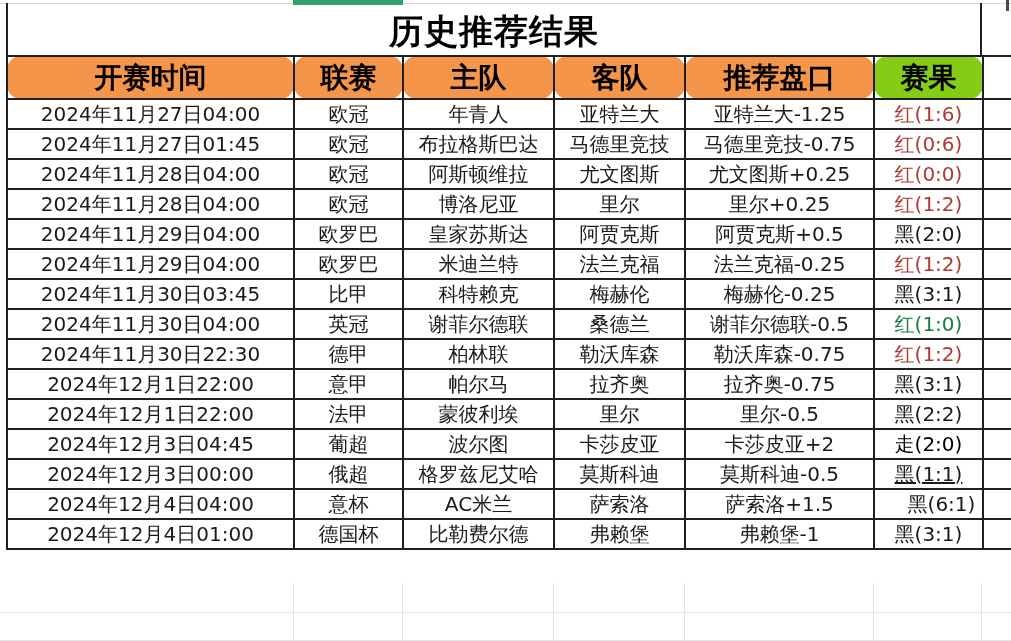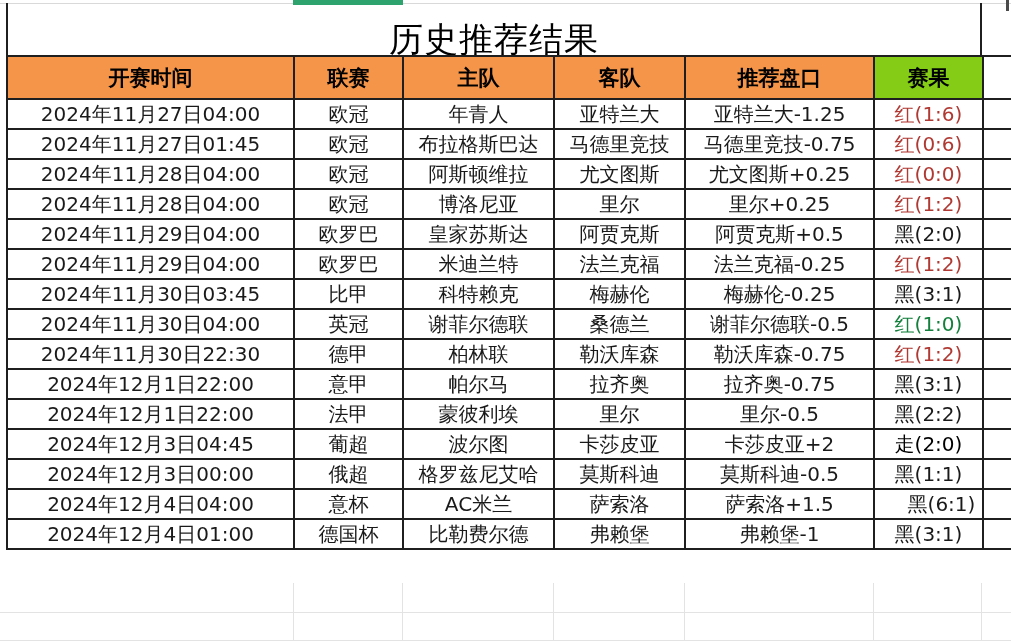--- a/index.html
+++ b/index.html
@@ -7,32 +7,32 @@
     position:relative;width:1011px;height:641px;overflow:hidden;background:#ffffff;
     font-family:"DejaVu Sans","Liberation Sans",sans-serif;color:#1a1a1a;
   }
   .top-gridline{position:absolute;top:3px;left:0;width:1011px;height:1px;background:#d9d9d9;}
   .green-bar{position:absolute;top:0;left:293px;width:110px;height:5px;}
   .corner-mark{position:absolute;top:0;left:1006px;width:3px;height:11px;background:#4a4a4a;}
   .title-vline{position:absolute;top:3px;width:2px;height:53px;background:#1f1f1f;}
   .title-vline.left{left:6px;}
   .title-vline.right{left:980px;}
   .page-title{
-    position:absolute;top:17px;left:6px;width:976px;text-align:center;
-    font-size:34px;font-weight:normal;color:#000;letter-spacing:1px;
+    position:absolute;top:9px;left:6px;width:976px;text-align:center;
+    font-size:34px;font-weight:bold;color:#000;letter-spacing:1px;
   }
   table.results{
     position:absolute;top:55px;left:6px;width:1005px;
     border-collapse:collapse;table-layout:fixed;
   }
   table.results th, table.results td{
     border:2px solid #1f1f1f;padding:0;text-align:center;vertical-align:middle;
     white-space:nowrap;overflow:hidden;
   }
-  table.results th{height:41px;font-size:21px;font-weight:bold;color:#000;}
+  table.results th{height:41px;font-size:28px;font-weight:bold;color:#000;border-radius:14px;}
   table.results td{height:28px;font-size:20px;}
   table.results th.spacer, table.results td.spacer{background:#fff;border-right:0;}
   table.results th.spacer{background:#fff;}
   .faint-h{position:absolute;left:0;width:1011px;height:1px;background:#e3e3e3;}
   .faint-v{position:absolute;top:583px;width:1px;height:58px;background:#e3e3e3;}
 </style>
 </head>
 <body>
 
 <div class="canvas">
@@ -175,21 +175,21 @@
           <td>卡莎皮亚+2</td>
           <td style="color: #000000;">走(2:0)</td>
           <td class="spacer"></td>
         </tr>
         <tr>
           <td>2024年12月3日00:00</td>
           <td>俄超</td>
           <td>格罗兹尼艾哈</td>
           <td>莫斯科迪</td>
           <td>莫斯科迪-0.5</td>
-          <td style="color: rgb(26, 26, 26);">黑(1:1)</td>
+          <td style="color: rgb(26, 26, 26); text-decoration: underline;">黑(1:1)</td>
           <td class="spacer"></td>
         </tr>
         <tr>
           <td>2024年12月4日04:00</td>
           <td>意杯</td>
           <td>AC米兰</td>
           <td>萨索洛</td>
           <td>萨索洛+1.5</td>
           <td style="color: rgb(26, 26, 26); padding-left: 26px;">黑(6:1)</td>
           <td class="spacer"></td>

